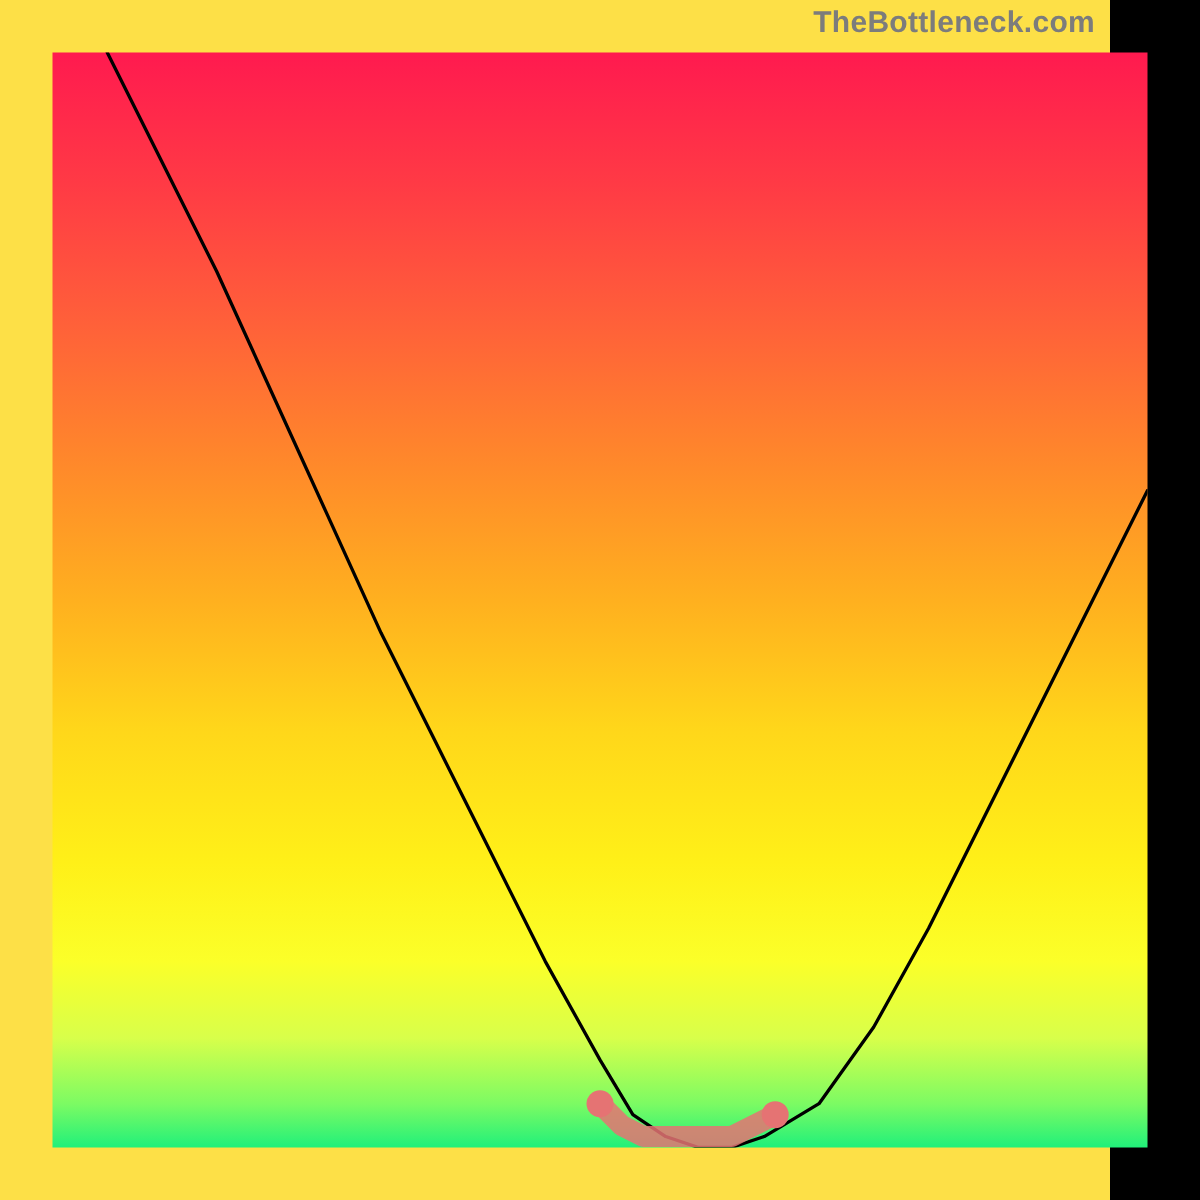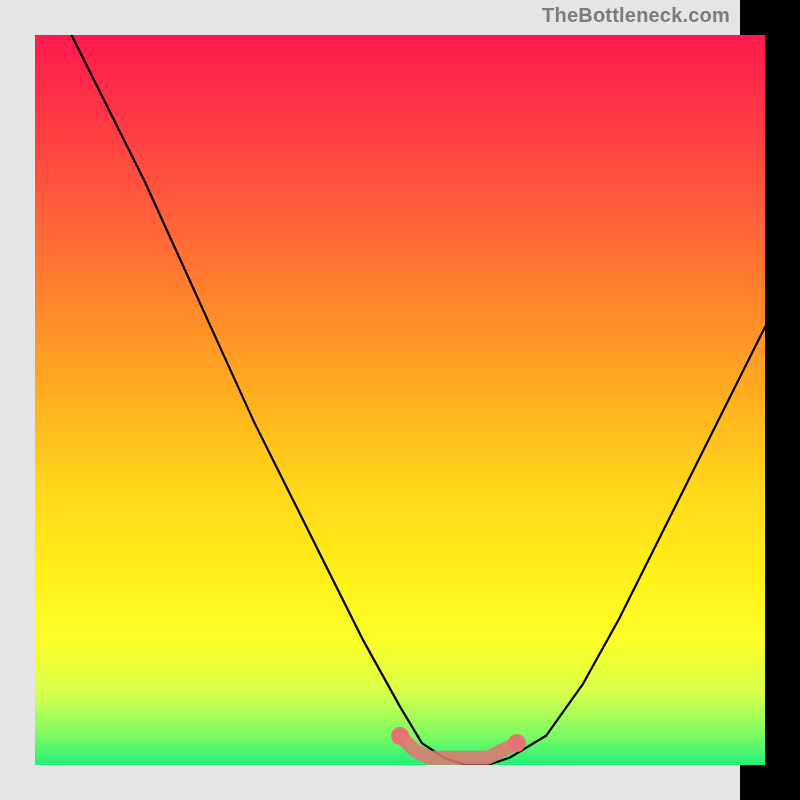--- a/index.html
+++ b/index.html
@@ -9,21 +9,21 @@
     height: 800px;
     background: #000;
     overflow: hidden;
   }
   .frame {
     position: absolute;
     left: 0;
     top: 0;
     width: 740px;
     height: 800px;
-    background: #e5e5e5;
+    background: #fde047;
   }
   .plot-area {
     position: absolute;
     left: 35px;
     top: 35px;
     width: 730px;
     height: 730px;
     background: linear-gradient(
       to bottom,
       #ff1a4f 0%,

